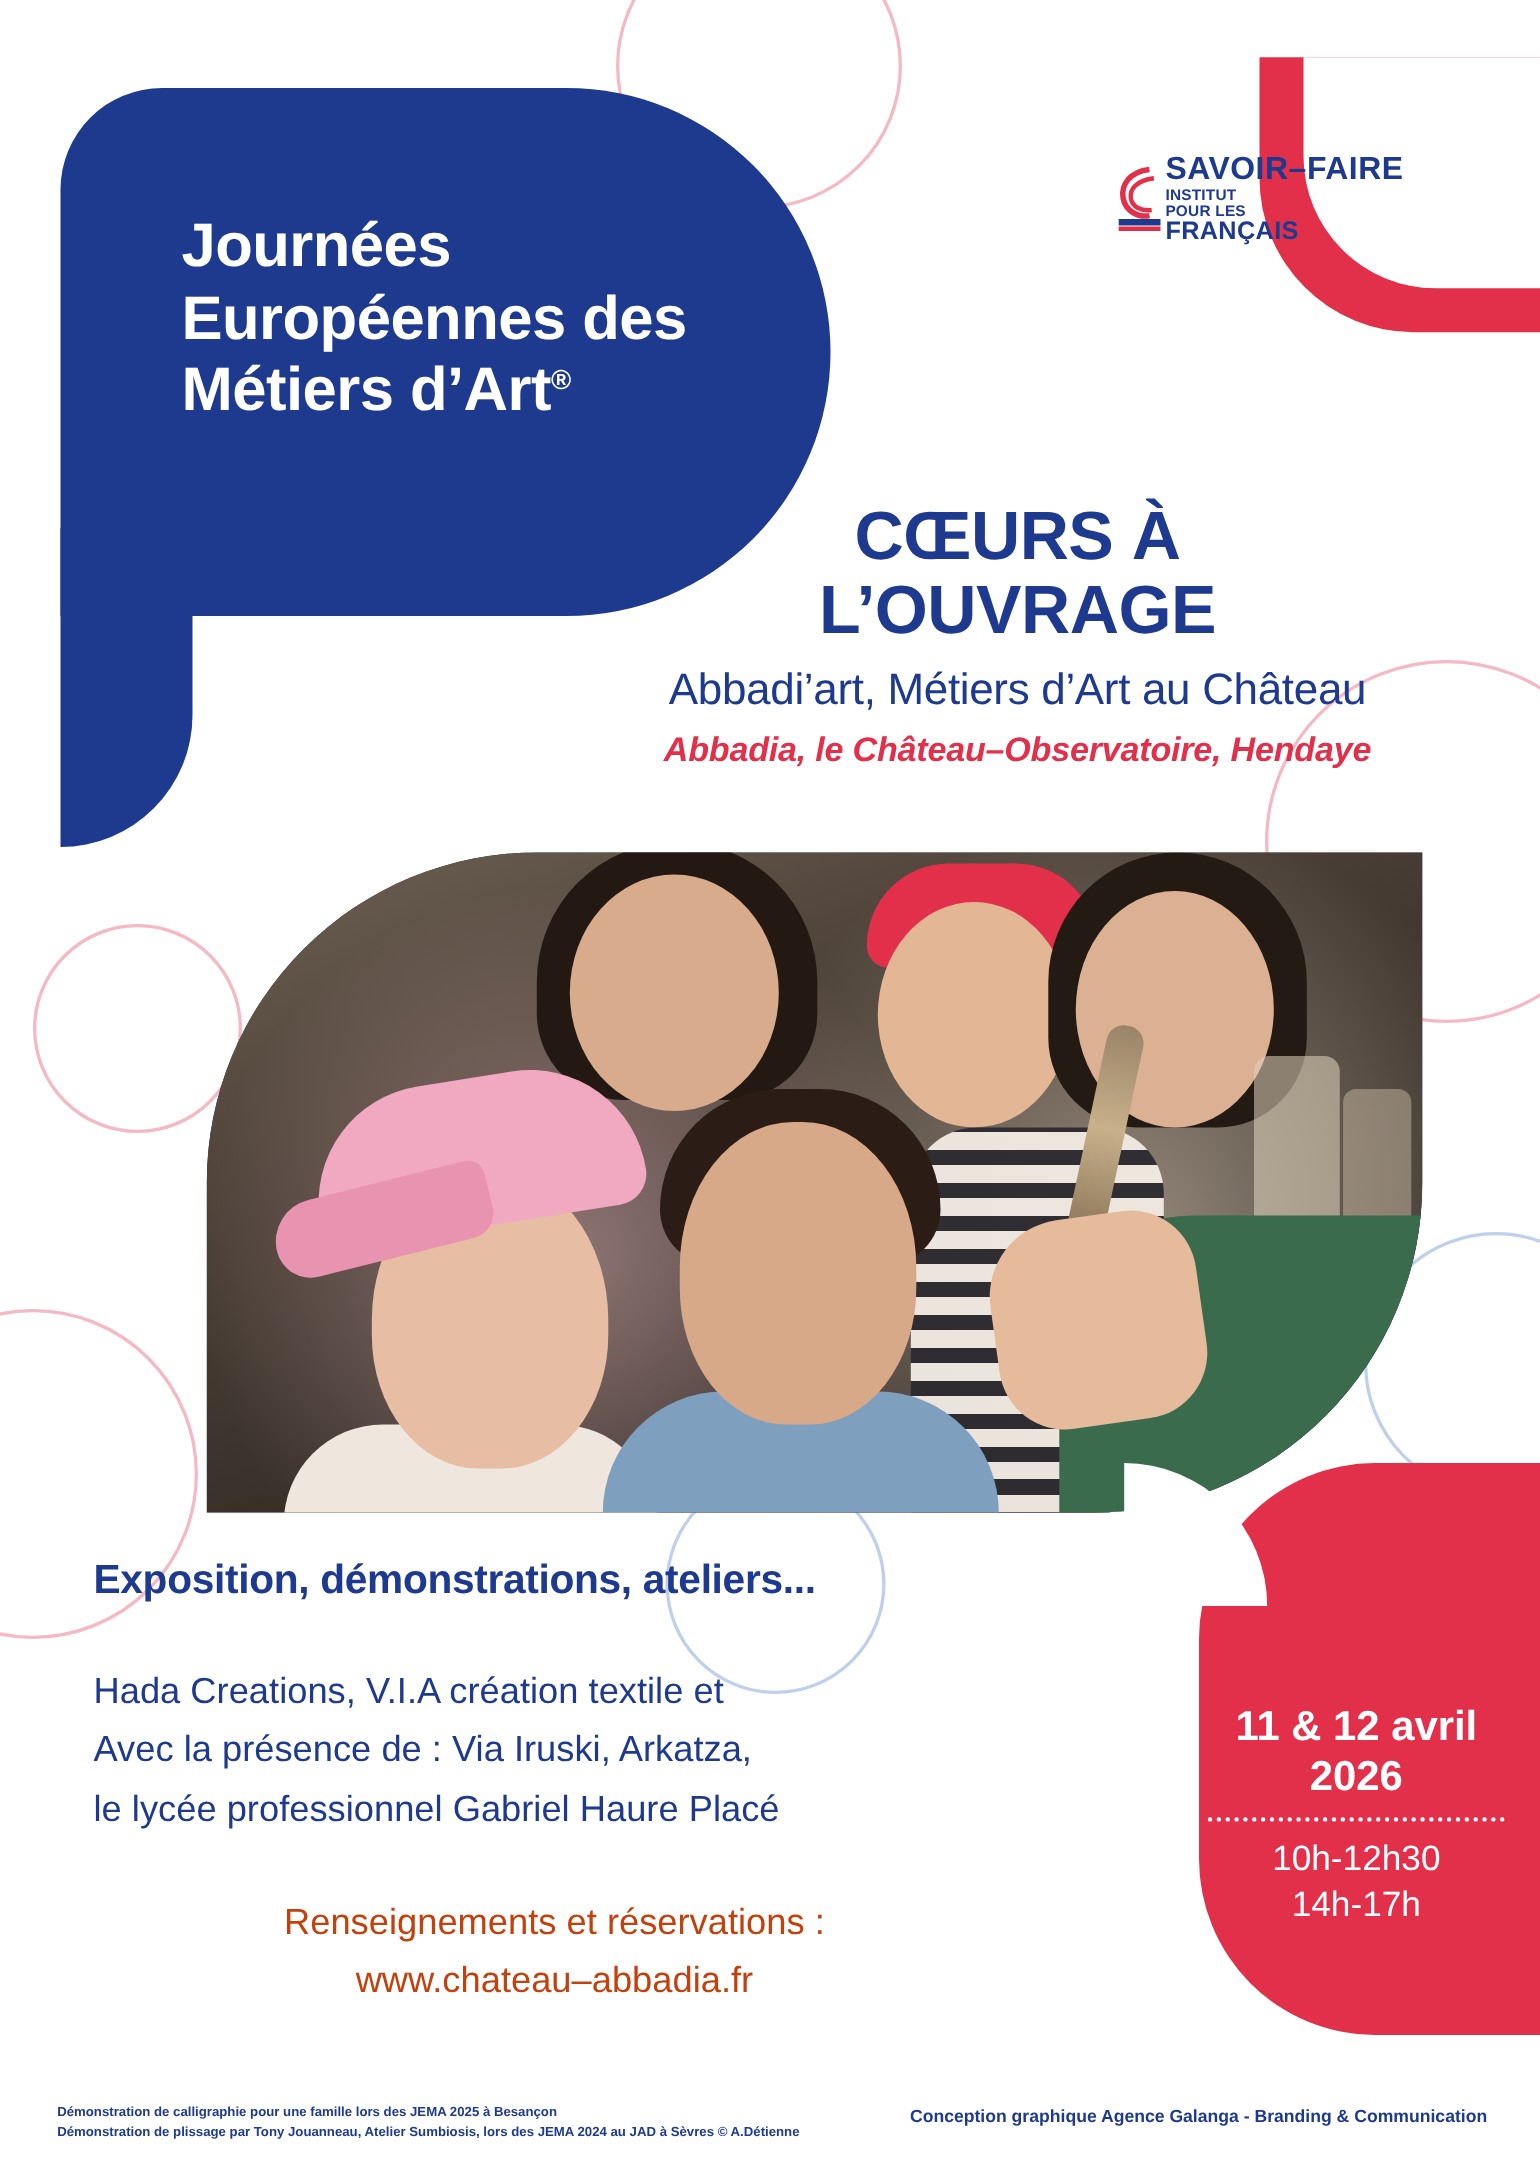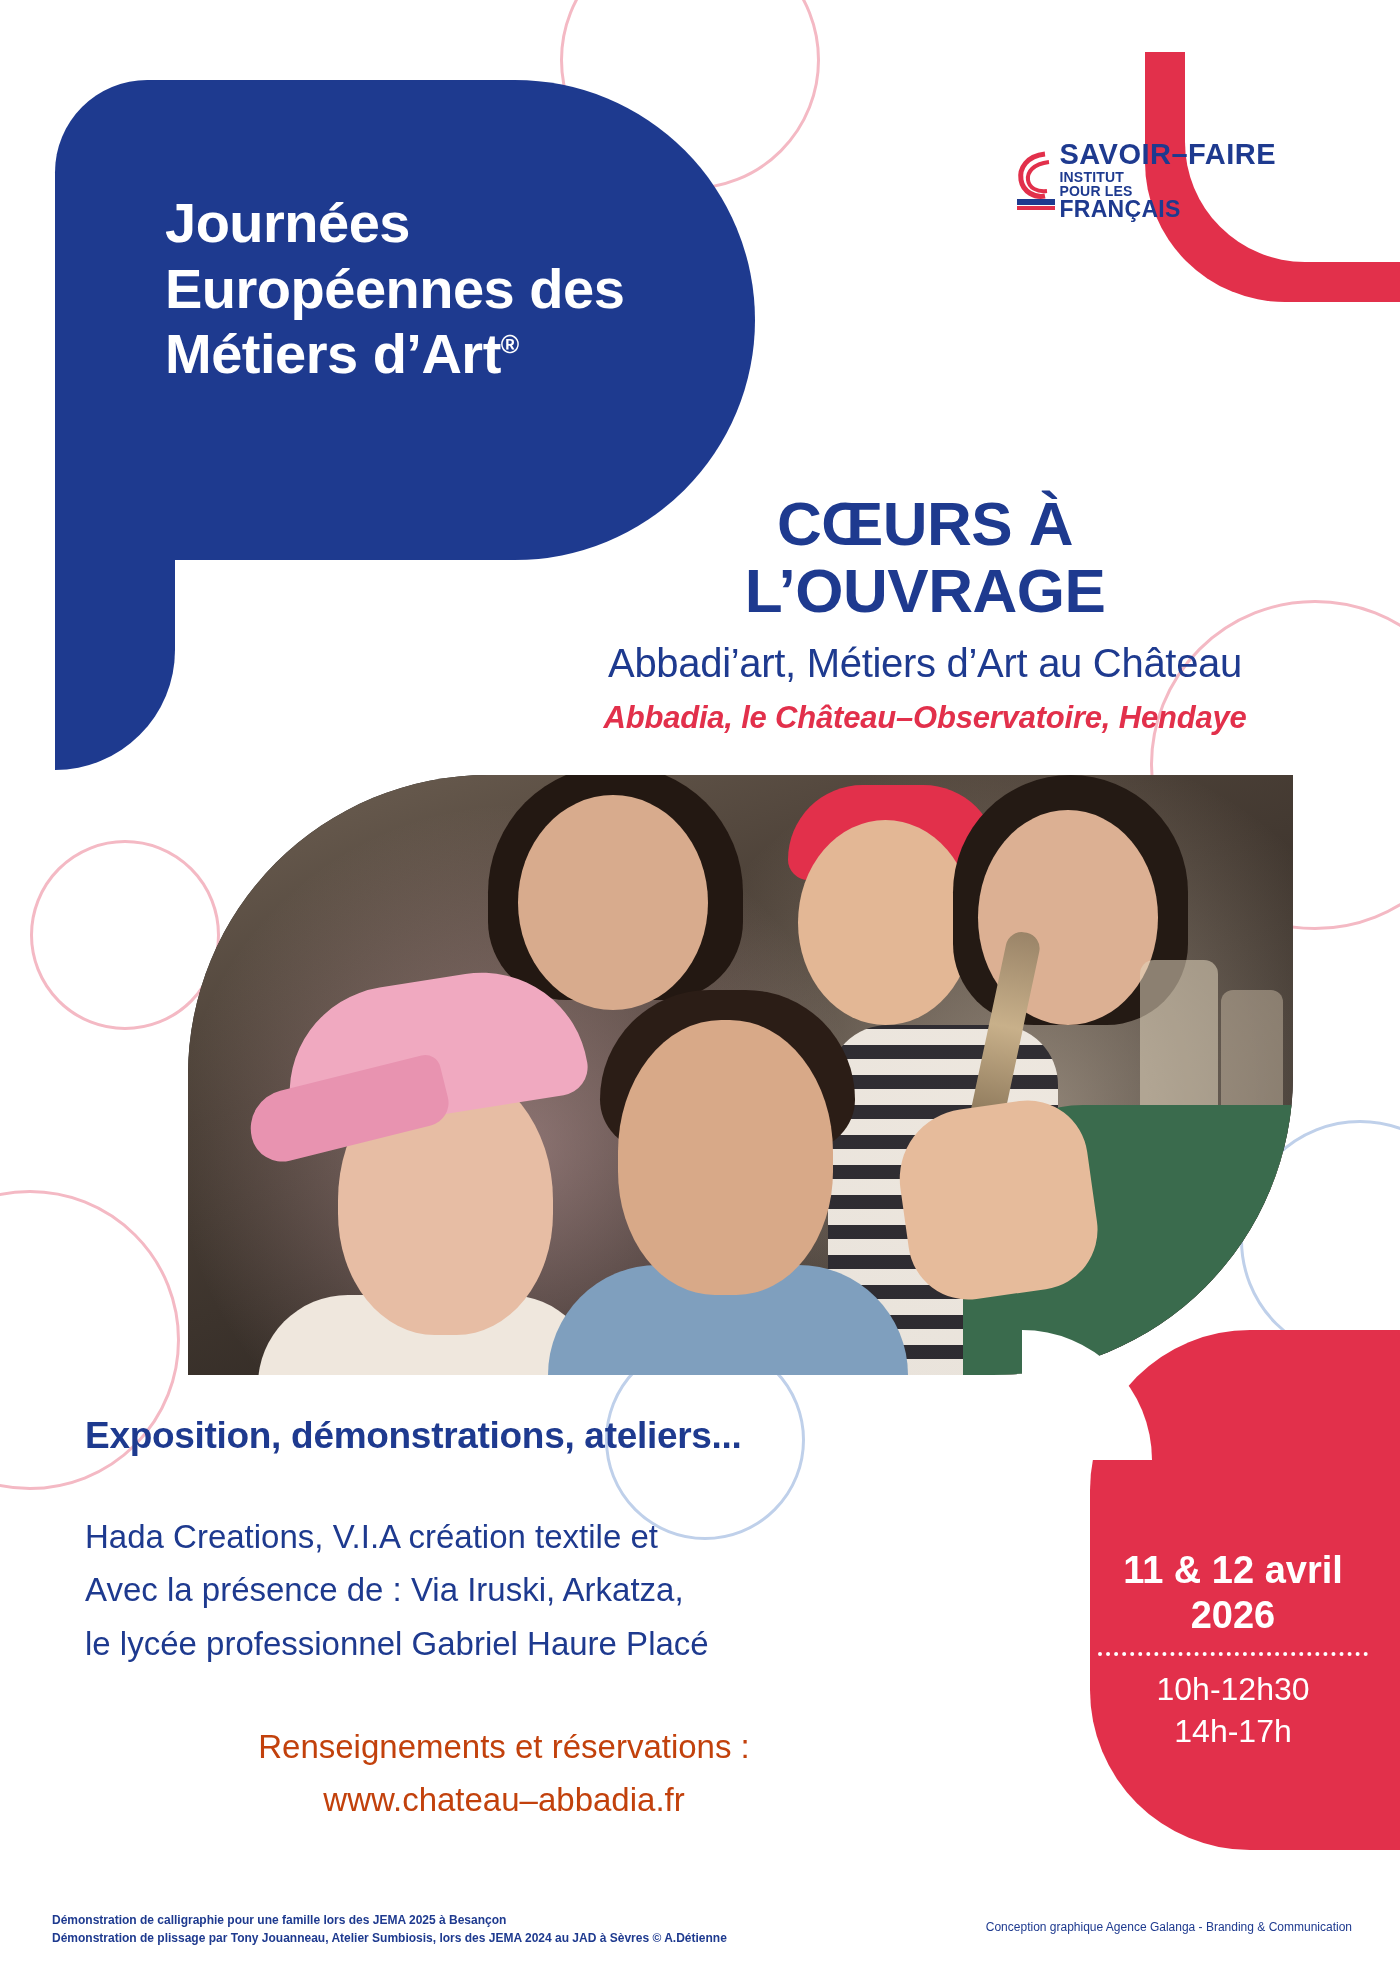--- a/index.html
+++ b/index.html
@@ -109,21 +109,20 @@
   .logo-l2 { font-size: 14px; letter-spacing: 0.2px; }
   .logo-l3 { font-size: 23px; letter-spacing: 0.3px; }
 
   
   .headline {
     position: absolute;
     right: 60px;
     top: 455px;
     width: 830px;
     text-align: center;
-    margin-top: 36px;
   }
   .headline h1 {
     color: #1e3a8f;
     font-size: 62px;
     font-weight: bold;
     line-height: 1.08;
     letter-spacing: -0.5px;
   }
   .headline h2 {
     color: #1e3a8f;
@@ -379,22 +378,22 @@
     color: #1e3a8f;
     font-size: 12px;
     font-weight: bold;
     line-height: 1.55;
   }
   .credits-right {
     position: absolute;
     right: 48px;
     bottom: 46px;
     color: #1e3a8f;
-    font-size: 12px;
-    font-weight: normal;
+    font-size: 16px;
+    font-weight: bold;
   }
 </style>
 </head>
 <body>
 
 <div class="poster">
 
   <div class="deco deco-ring-pink" style="left:560px; top:-70px; width:260px; height:260px;"></div>
   <div class="deco deco-ring-pink" style="left:30px; top:840px; width:190px; height:190px;"></div>
   <div class="deco deco-ring-pink" style="left:-120px; top:1190px; width:300px; height:300px;"></div>

